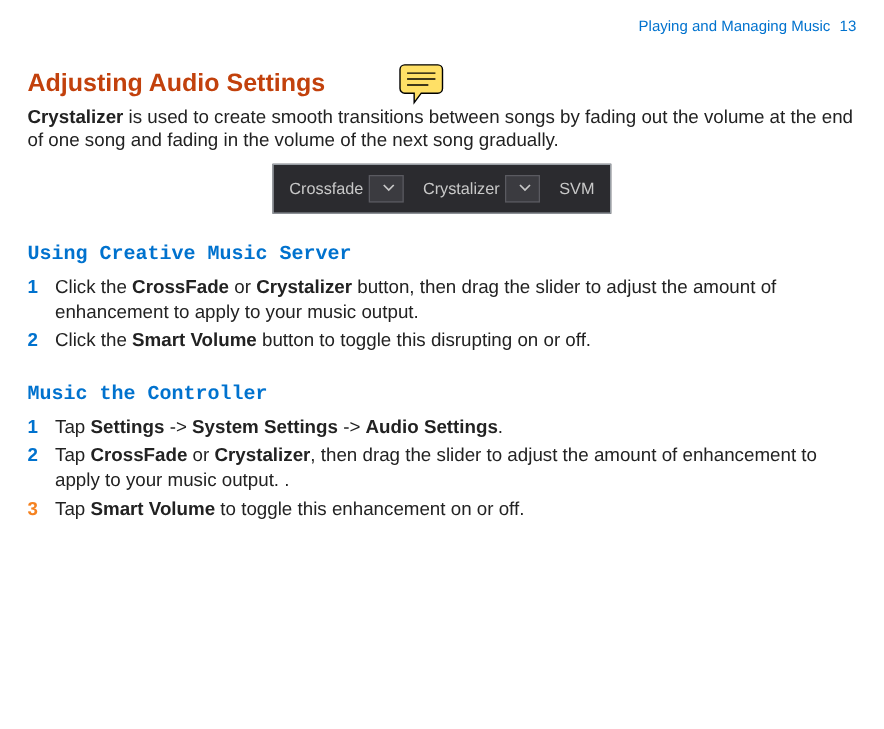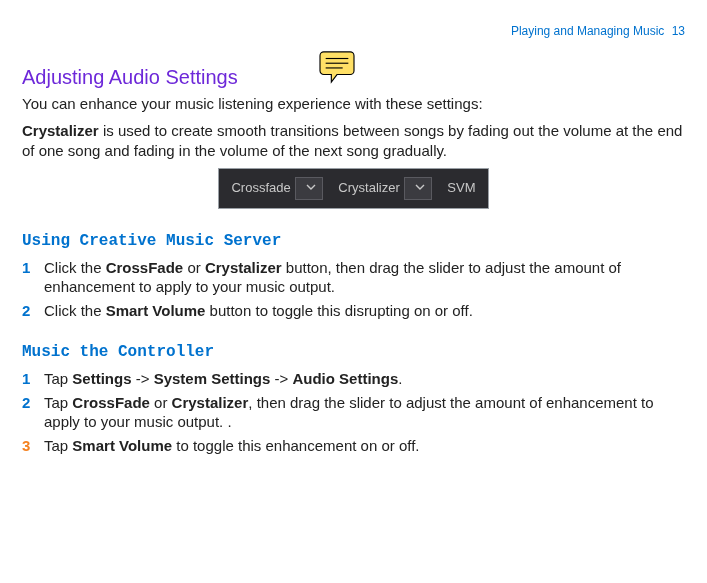--- a/index.html
+++ b/index.html
@@ -6,35 +6,35 @@
     margin: 0;
     padding: 0;
     width: 707px;
     font-family: "Segoe UI", "Helvetica Neue", Arial, sans-serif;
     font-size: 15px;
     line-height: 1.3;
     color: #222;
     background: #fff;
   }
   .page {
-    padding: 24px 22px 30px 22px;
+    padding: 14px 22px 30px 22px;
     box-sizing: border-box;
   }
   .running-head {
     text-align: right;
     font-size: 12px;
     color: #0072ce;
     user-select: text;
     margin-bottom: 24px;
   }
   .running-head .pagenum { margin-left: 4px; }
   .section-title {
-    color: #6d28d9;
+    color: #c2410c;
     font-size: 20px;
-    font-weight: 400;
+    font-weight: 700;
     margin-bottom: 4px;
   }
   .intro {
     margin-bottom: 8px;
   }
   .para {
     margin-bottom: 8px;
   }
   .bold { font-weight: 700; }
   .sub-heading {
@@ -125,21 +125,20 @@
 
   <div class="note-icon">
     <svg viewBox="0 0 40 36">
       <path d="M6 2 h28 a4 4 0 0 1 4 4 v16 a4 4 0 0 1 -4 4 h-14 l-6 8 v-8 h-8 a4 4 0 0 1 -4 -4 v-16 a4 4 0 0 1 4 -4 z" fill="#ffe066" stroke="#000" stroke-width="1.2"></path>
       <line x1="8" y1="9" x2="32" y2="9" stroke="#000" stroke-width="1.2"></line>
       <line x1="8" y1="14" x2="32" y2="14" stroke="#000" stroke-width="1.2"></line>
       <line x1="8" y1="19" x2="26" y2="19" stroke="#000" stroke-width="1.2"></line>
     </svg>
   </div>
 
-  <div class="intro">You can enhance your music listening experience with these settings:</div>
 
   <div class="para">
     <span class="bold">Crystalizer</span><span> is used to create smooth transitions between songs by fading out the volume at the end of one song and fading in the volume of the next song gradually.</span>
   </div>
 
 
 
   <div class="strip-wrap">
     <div class="strip">
       <span class="item">

